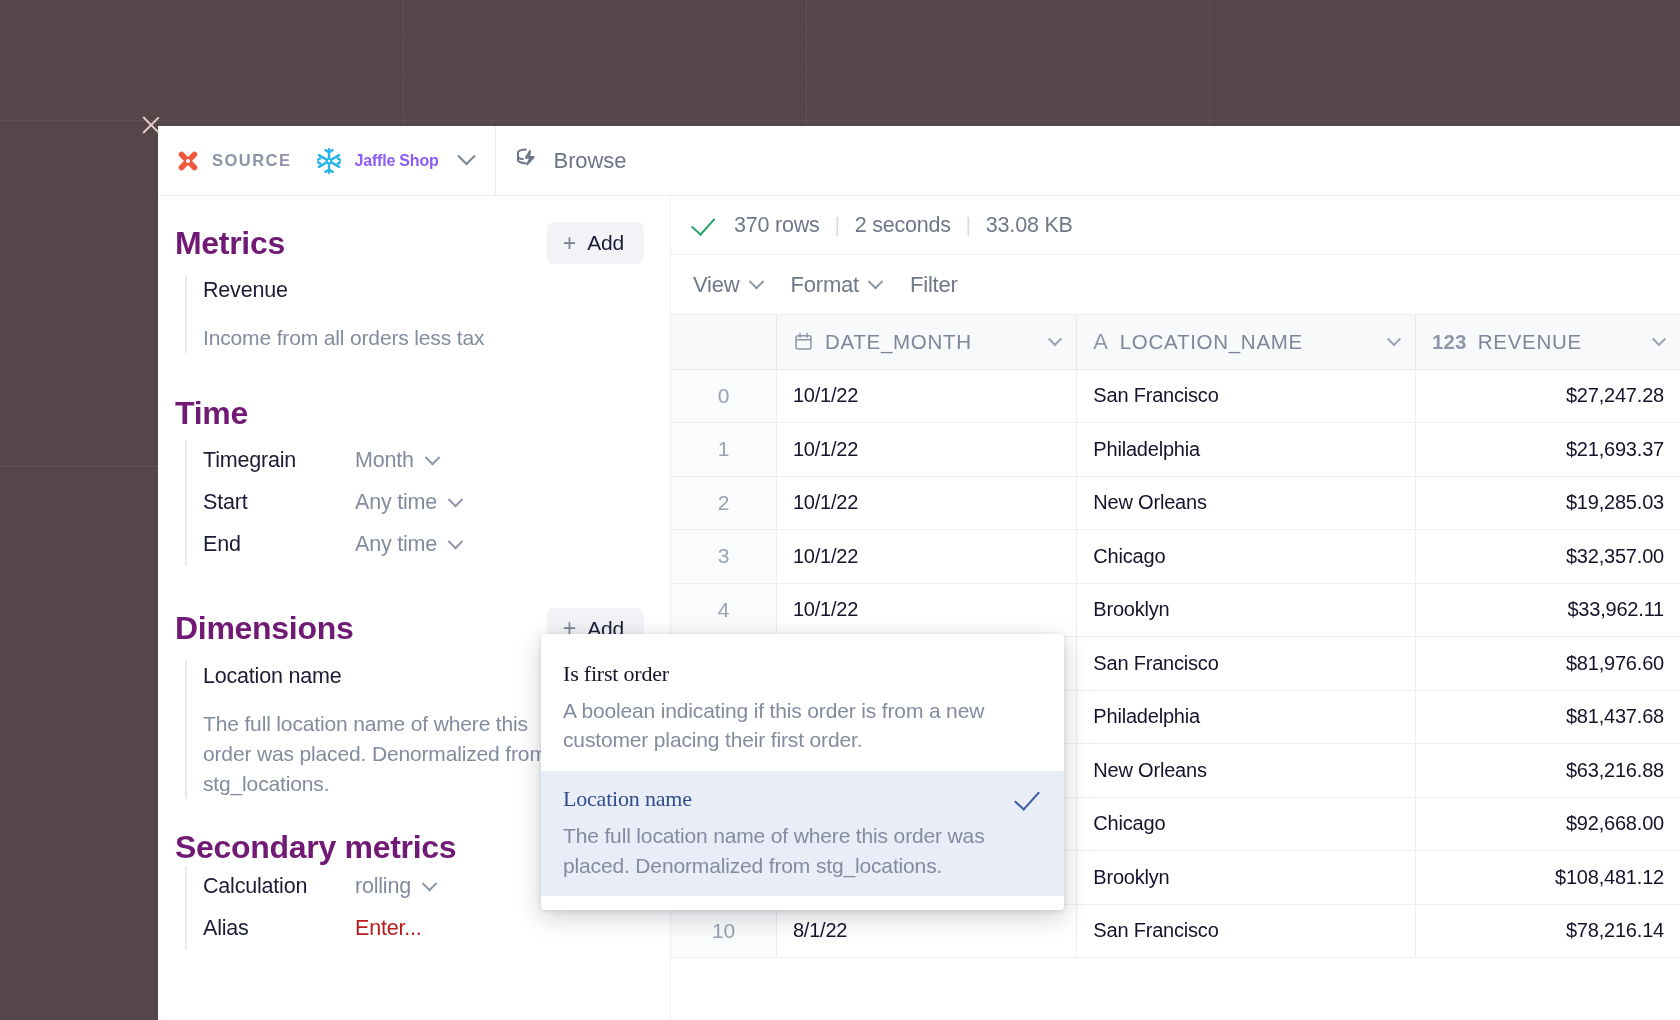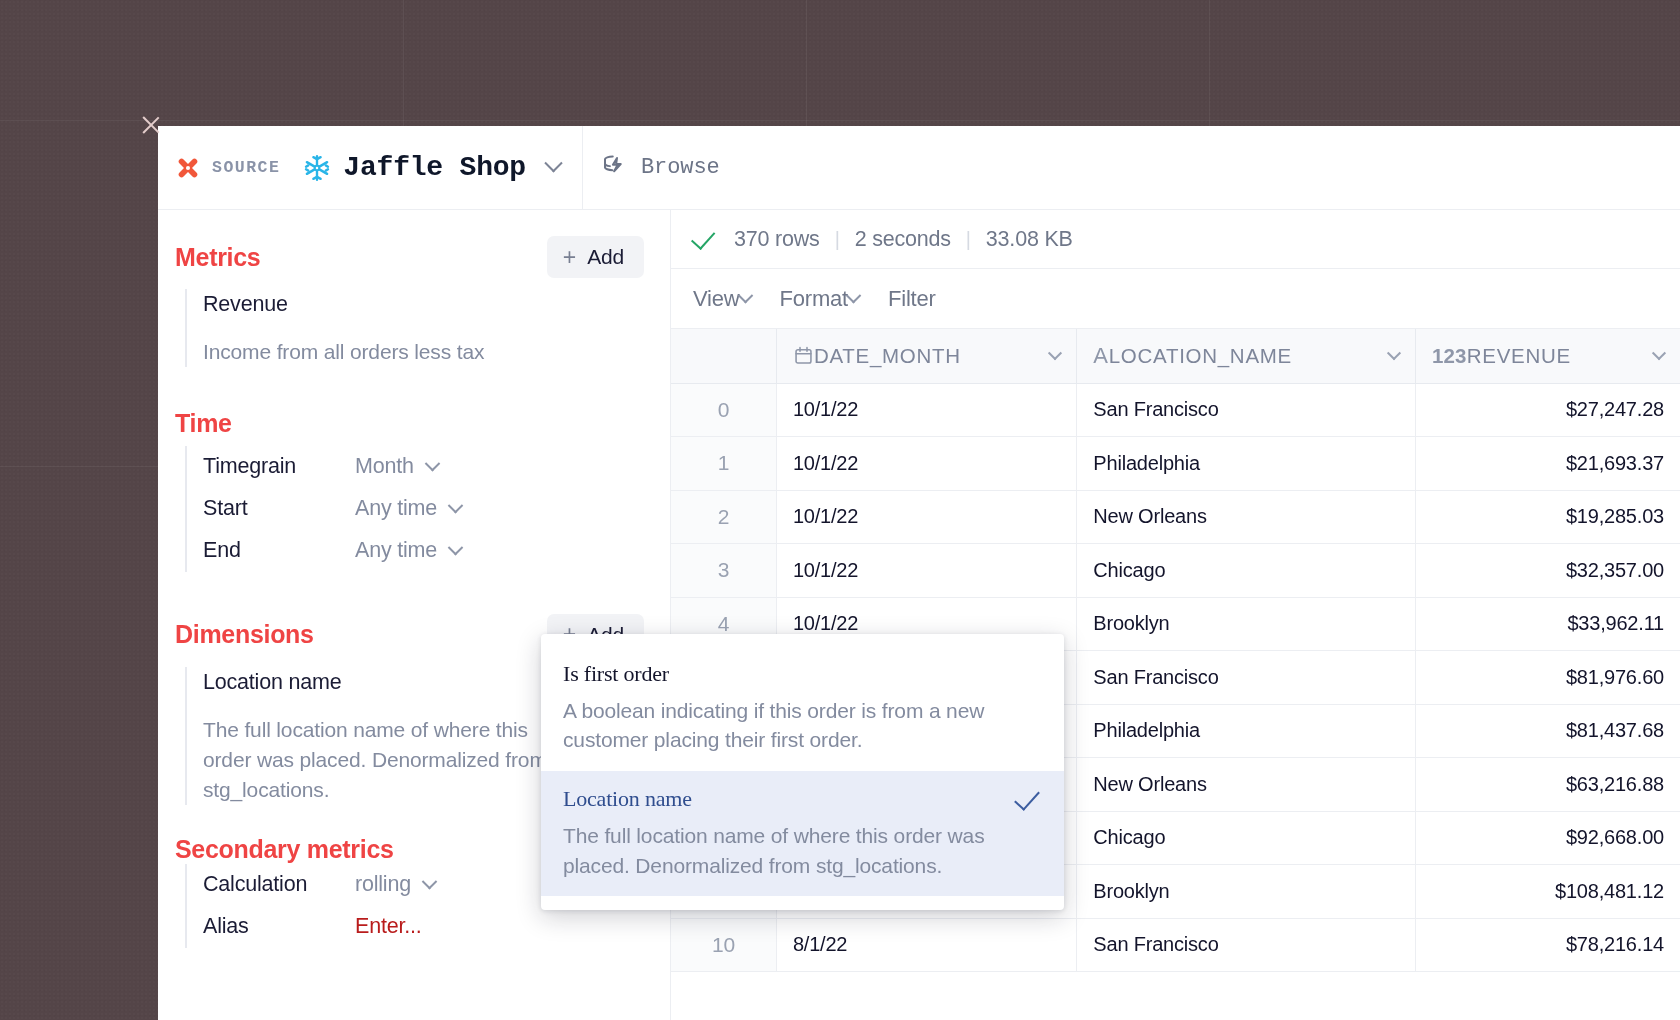--- a/index.html
+++ b/index.html
@@ -70,47 +70,46 @@
     top: 126px;
     width: 1522px;
     height: 894px;
     background: #ffffff;
     overflow: hidden;
     z-index: 10;
   }
 
   
   #tabbar {
-    height: 84px;
+    height: 70px;
     display: flex;
     align-items: stretch;
     border-bottom: 1px solid #eceef2;
     background: #fff;
-    font-family: Liberation Mono, monospace;
   }
   .tab {
     display: flex;
     align-items: center;
     gap: 11px;
     padding: 0 30px 0 17px;
     cursor: pointer;
     position: relative;
   }
   .tab.first { border-right: 1px solid #eceef2; padding-right: 22px; }
 
   .src-label {
     font-size: 16.5px;
     letter-spacing: .09em;
     font-weight: 700;
     color: #8a93a8;
   }
   .src-name {
-    font-size: 28px;
+    font-size: 16px;
     font-weight: 700;
-    color: #0f172a;
+    color: #8b5cf6;
     letter-spacing: -.2px;
   }
   .tab-browse-label {
     font-size: 22px;
     color: #6c7487;
     letter-spacing: -.1px;
   }
   .chev {
     display: inline-block;
     width: 13px; height: 13px;
@@ -139,23 +138,23 @@
     padding: 0 26px 0 17px;
   }
   .sec-head {
     display: flex;
     align-items: center;
     justify-content: space-between;
     margin-bottom: 11px;
     min-height: 40px;
   }
   .sec-title {
-    font-size: 25px;
+    font-size: 32px;
     font-weight: 700;
-    color: #ef4444;
+    color: #701a75;
     letter-spacing: -.3px;
   }
   .add-btn {
     display: flex;
     align-items: center;
     gap: 11px;
     background: #f2f3f6;
     border-radius: 7px;
     padding: 9px 20px 9px 16px;
     cursor: pointer;
@@ -250,20 +249,21 @@
     height: 60px;
     display: flex;
     align-items: center;
     gap: 29px;
     padding-left: 22px;
     border-bottom: 1px solid #eceef2;
   }
   .tb-item {
     display: flex;
     align-items: center;
+    gap: 11px;
     font-size: 22px;
     color: #6f7789;
     letter-spacing: -.2px;
     cursor: pointer;
   }
 
   
   #tablewrap { flex: 1 1 auto; overflow: hidden; position: relative; }
   table { border-collapse: collapse; width: 100%; table-layout: fixed; }
 
@@ -278,20 +278,21 @@
     vertical-align: middle;
   }
   th.idxcol { width: 94px; }
   th.c-date { width: 268px; }
   th.c-loc  { width: 302px; }
   th.c-rev  { width: 236px; border-right: none; }
 
   .th-inner {
     display: flex;
     align-items: center;
+    gap: 11px;
     font-size: 20.5px;
     letter-spacing: .035em;
     color: #7e869a;
     white-space: nowrap;
   }
   .th-chev {
     margin-left: auto;
     display: inline-block;
     width: 10px; height: 10px;
     border-right: 2.1px solid #9aa2b3;

